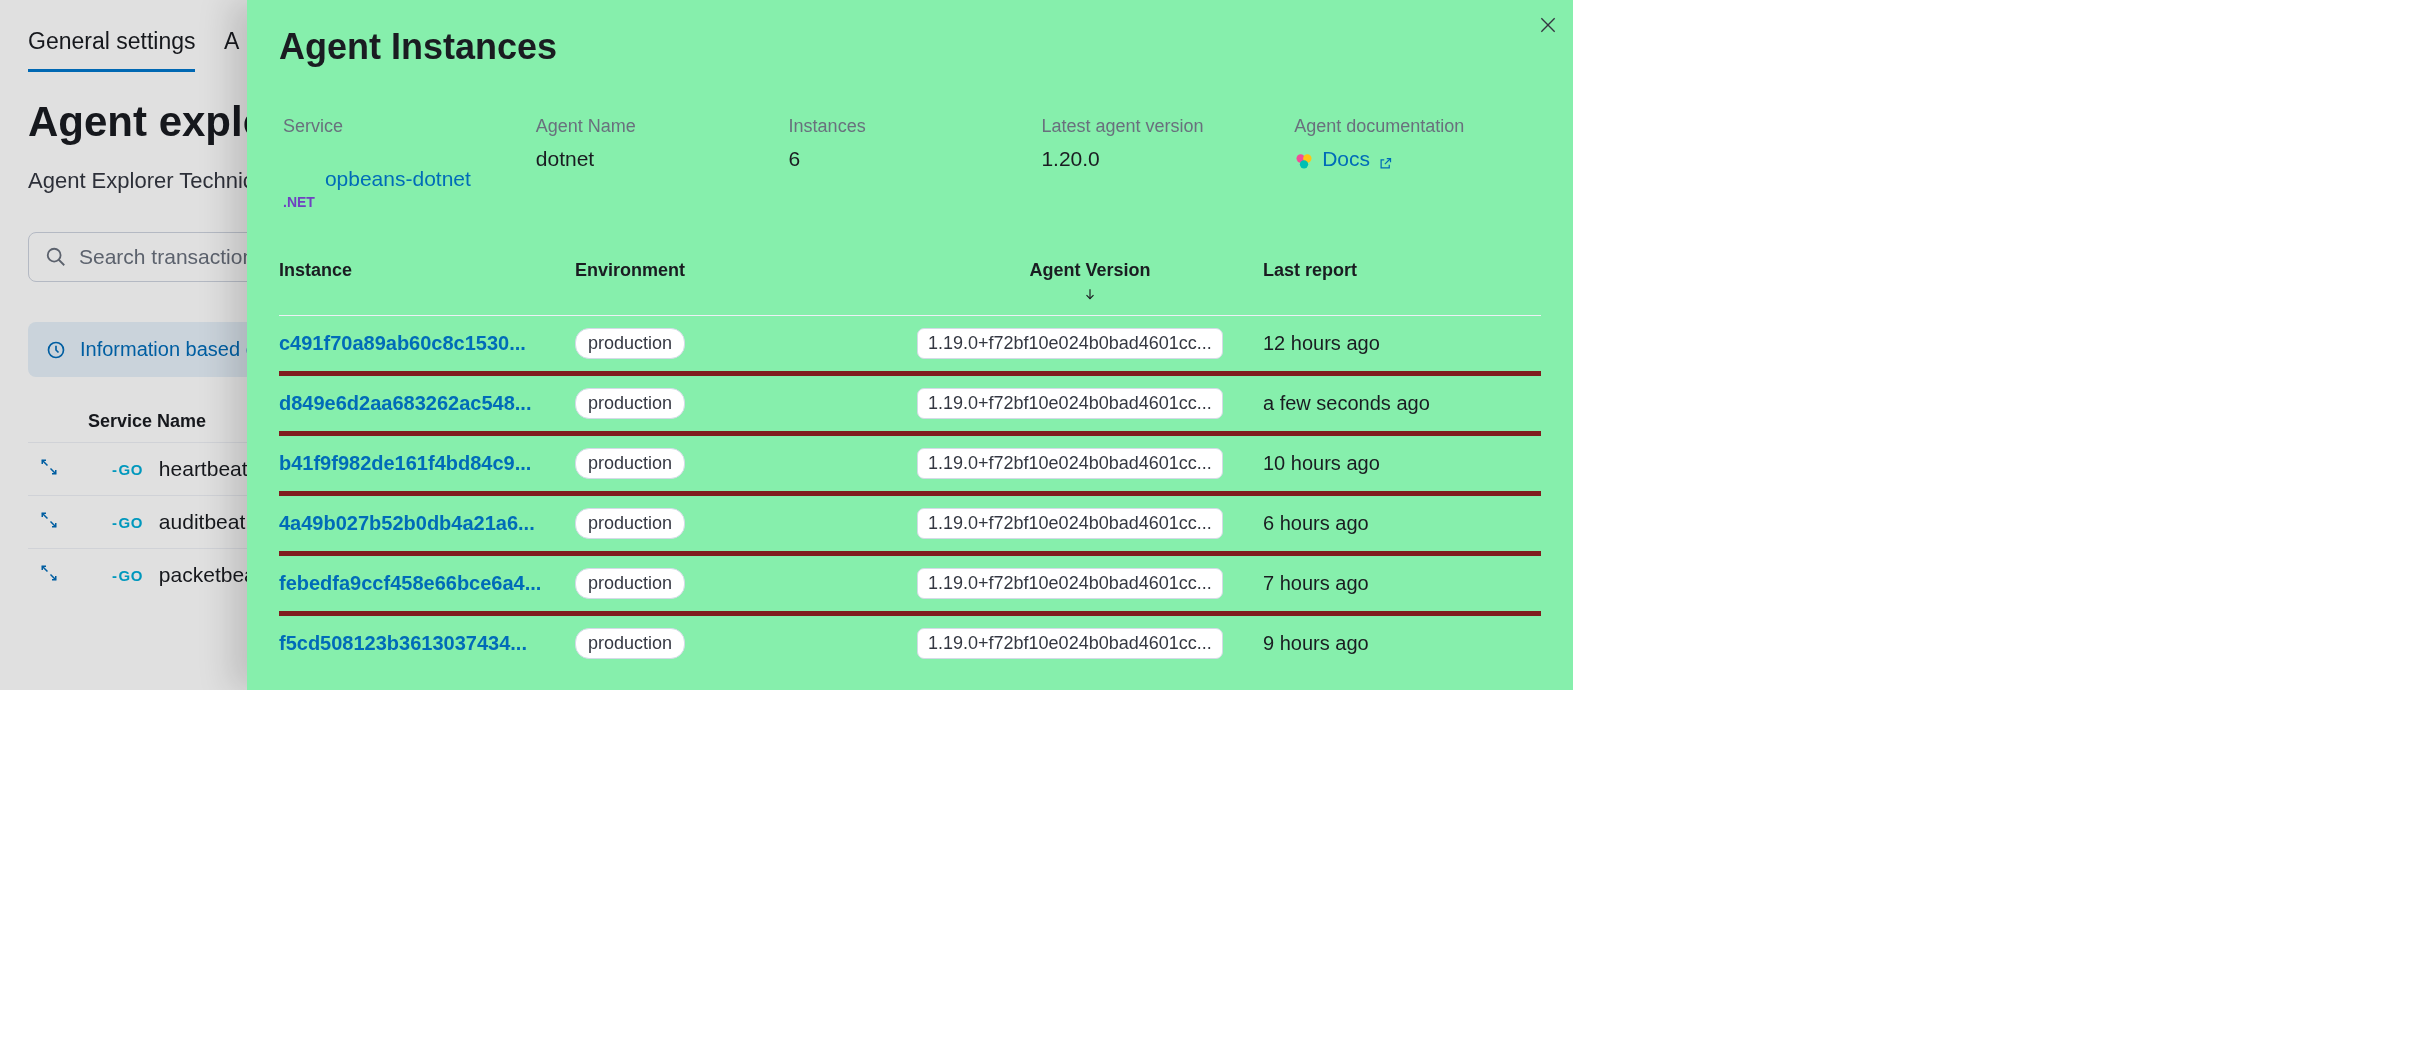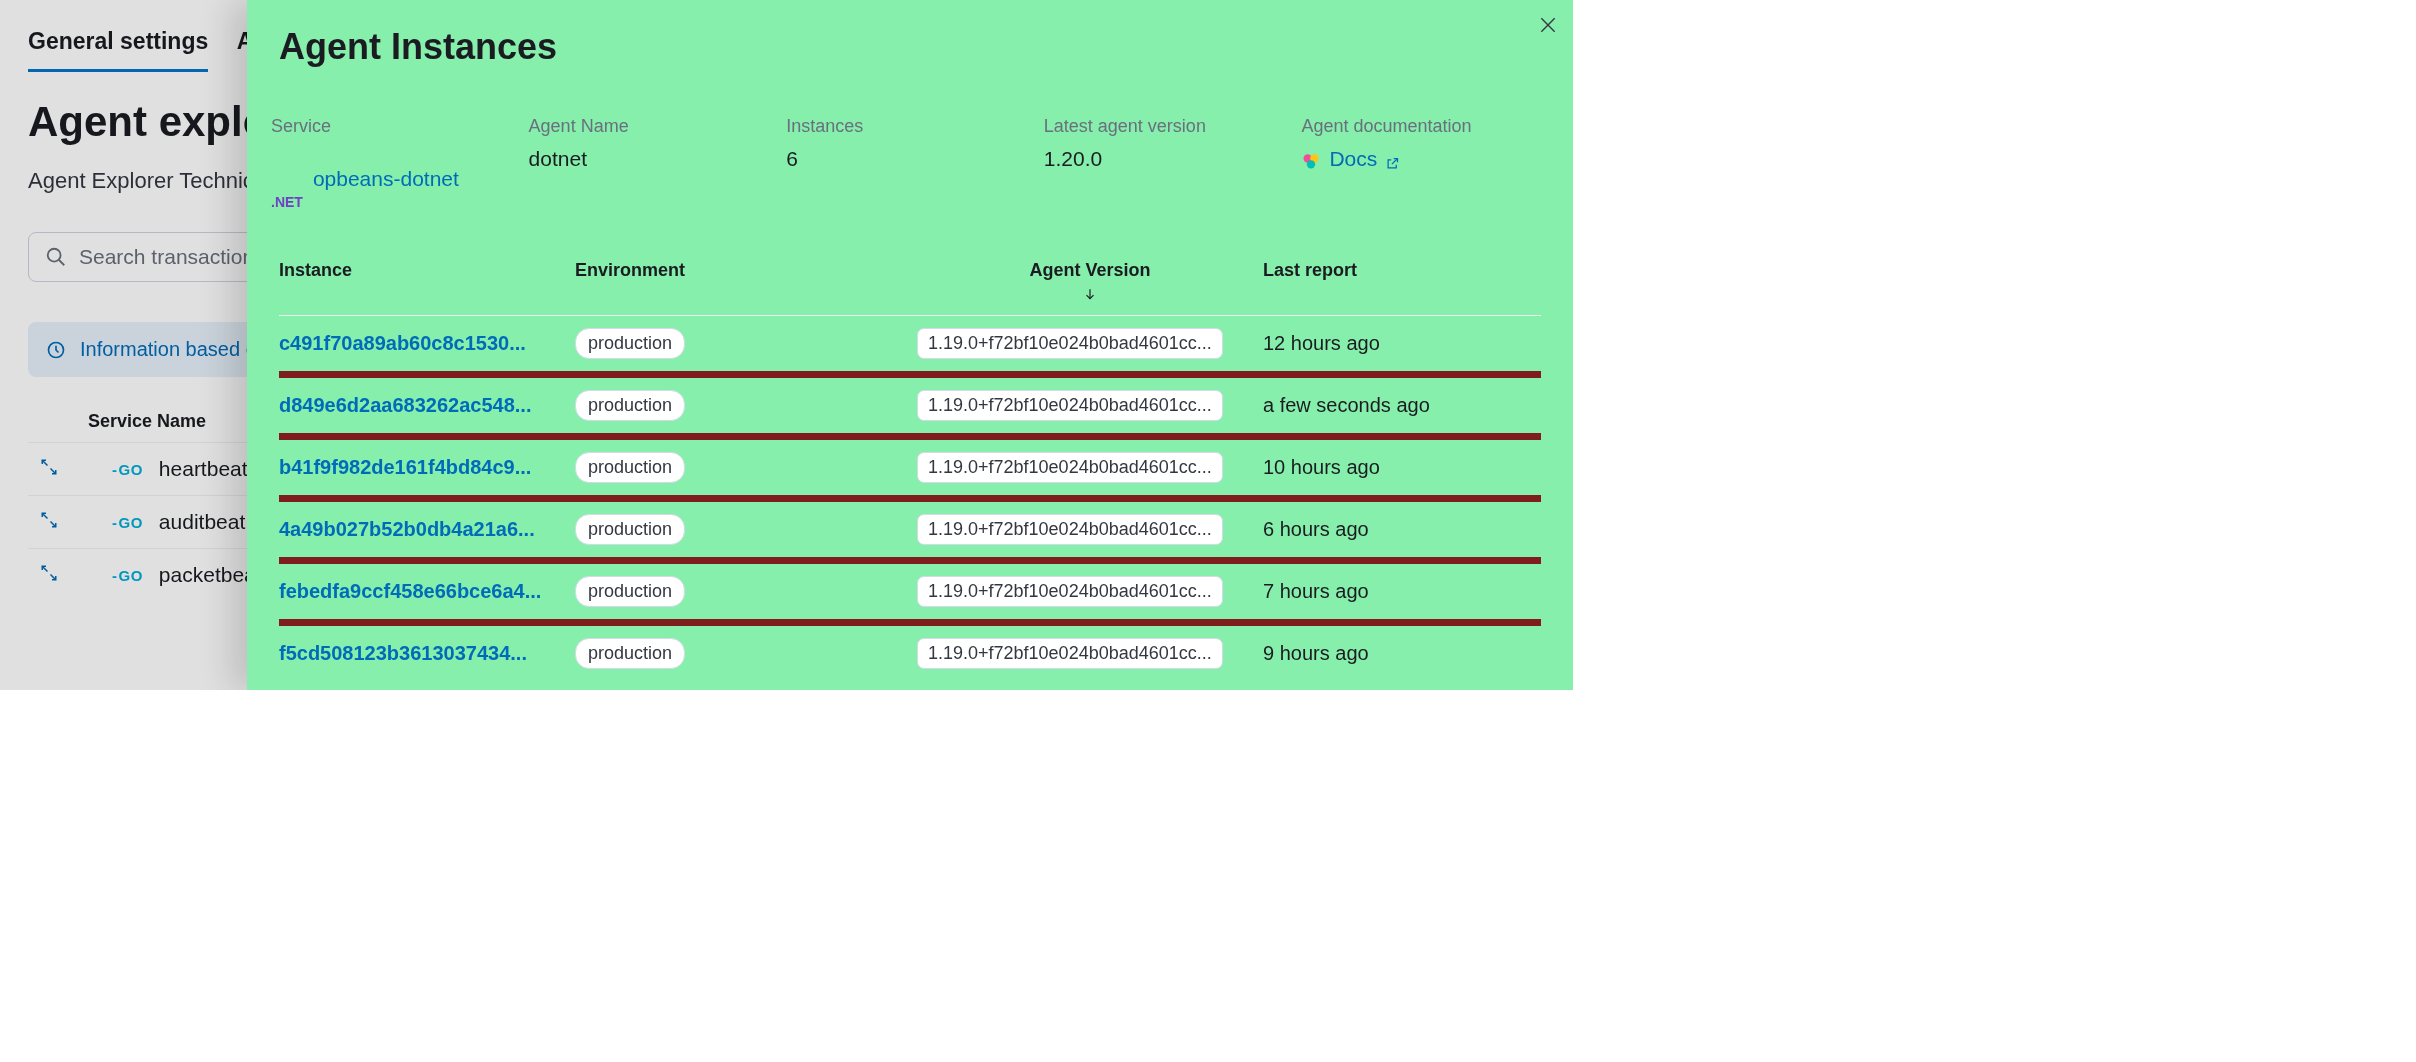--- a/index.html
+++ b/index.html
@@ -2,21 +2,21 @@
 <html><head>
 <meta charset="utf-8">
 <style>
 * { box-sizing: border-box; margin: 0; padding: 0; }
 body { font-family: -apple-system, BlinkMacSystemFont, "Segoe UI", Helvetica, Arial, sans-serif; color: #1a1c21; background: #fff; width: 1573px; height: 690px; overflow: hidden; position: relative; }
 
 
 .bg-page { position: absolute; inset: 0; filter: none; }
 .bg-overlay { position: absolute; inset: 0; background: rgba(0,0,0,0.12); }
 .bg-tabs { padding: 28px 28px 0; }
-.bg-tab { font-size: 23px; font-weight: 700; display: inline-block; margin-right: 24px; padding-bottom: 14px; }
+.bg-tab { font-size: 23px; font-weight: 400; display: inline-block; margin-right: 24px; padding-bottom: 14px; }
 .bg-tab.active { border-bottom: 3px solid #07c; }
 .bg-title { font-size: 42px; font-weight: 800; padding: 26px 28px 6px; }
 .bg-subtitle { font-size: 22px; padding: 16px 28px; color: #343741; }
 .bg-search { margin: 22px 28px; border: 1px solid #cdd3df; border-radius: 8px; padding: 12px 16px; display: flex; align-items: center; gap: 12px; color: #69707d; font-size: 21px; }
 .bg-callout { margin: 40px 28px 16px; background: #e6f1fa; border-radius: 8px; padding: 16px 18px; display: flex; align-items: center; gap: 14px; color: #006bb8; font-size: 20px; }
 .bg-table { margin: 24px 28px; }
 .bg-th { font-size: 18px; font-weight: 700; padding: 10px 60px; text-align: left; }
 .bg-tr { border-top: 1px solid #edf0f5; }
 .bg-td { padding: 14px 12px; font-size: 21px; display: flex; align-items: center; gap: 14px; }
 .bg-expand { color: #006bb8; }
@@ -24,40 +24,40 @@
 .go-badge::before { content:"-"; color:#00add8; margin-right:1px;}
 
 
 .flyout { position: absolute; top: 0; right: 0; bottom: 0; width: 1326px; background: #86efac; box-shadow: -16px 0 32px rgba(0,0,0,0.15); display: flex; flex-direction: column; }
 .flyout-close { position: absolute; top: 8px; right: 8px; width: 34px; height: 34px; display:flex; align-items:center; justify-content:center; cursor: pointer; color: #343741; }
 .flyout-close svg { width: 20px; height: 20px; }
 .flyout-header { padding: 26px 32px 24px; }
 .flyout-title { font-size: 36px; font-weight: 800; }
 .flyout-divider { height: 1px; background: #edf0f5; margin: 0; }
 
-.summary { display: flex; padding: 24px 24px; gap: 10px; }
+.summary { display: flex; padding: 24px 36px; gap: 10px; }
 .summary-col { flex: 1; }
 .summary-col.narrow { flex: 0.95; }
 .summary-label { font-size: 18px; color: #69707d; margin-bottom: 10px; }
 .summary-value { font-size: 21px; color: #1a1c21; }
 .summary-value.link { color: #006bb8; cursor: pointer; }
 .service-row { display: flex; align-items: center; gap: 10px; }
 .net-badge { color: #6f42c1; font-size: 14px; font-weight: 700; margin-top: 47px; }
 .docs-row { display: flex; align-items: flex-end; gap: 8px; }
 .docs-icon { width: 20px; height: 20px; }
 .ext-icon { width: 15px; height: 15px; color: #006bb8; }
 
 .table { padding: 12px 32px 0; }
 .thead { display: flex; padding: 14px 0 14px; font-size: 18px; font-weight: 700; border-bottom: 1px solid #edf0f5; }
 .col-instance { width: 296px; }
 .col-env { width: 342px; }
 .col-ver { width: 346px; display: flex; align-items: center; gap: 6px; flex-direction: column; }
 .col-last { flex: 1; }
 .sort-icon { width: 14px; height: 14px; }
-.trow { display: flex; align-items: center; padding: 12px 0; border-bottom: 7px solid #7f1d1d; font-size: 20px; }
+.trow { display: flex; align-items: center; padding: 12px 0; border-bottom: 5px solid #7f1d1d; font-size: 20px; }
 .trow:last-child { border-bottom: none; }
 .cell-instance { width: 296px; color: #006bb8; font-weight: 600; white-space: nowrap; overflow: hidden; text-overflow: ellipsis; padding-right: 20px; cursor: pointer; }
 .cell-env { width: 342px; }
 .cell-ver { width: 346px; }
 .cell-last { flex: 1; }
 .badge { display: inline-block; border: 1px solid #d3dae6; border-radius: 14px; padding: 4px 12px; font-size: 18px; color: #343741; background: #fff; }
 .ver-badge { display: inline-block; border: 1px solid #d3dae6; border-radius: 7px; padding: 4px 10px; font-size: 18px; color: #343741; background: #fff; max-width: 306px; white-space: nowrap; overflow: hidden; text-overflow: ellipsis; vertical-align: middle; }
 
 .table-footer { display: flex; justify-content: space-between; align-items: center; padding: 18px 32px; font-size: 18px; }
 .rows-per { display: flex; align-items: center; gap: 20px; cursor: pointer; }

